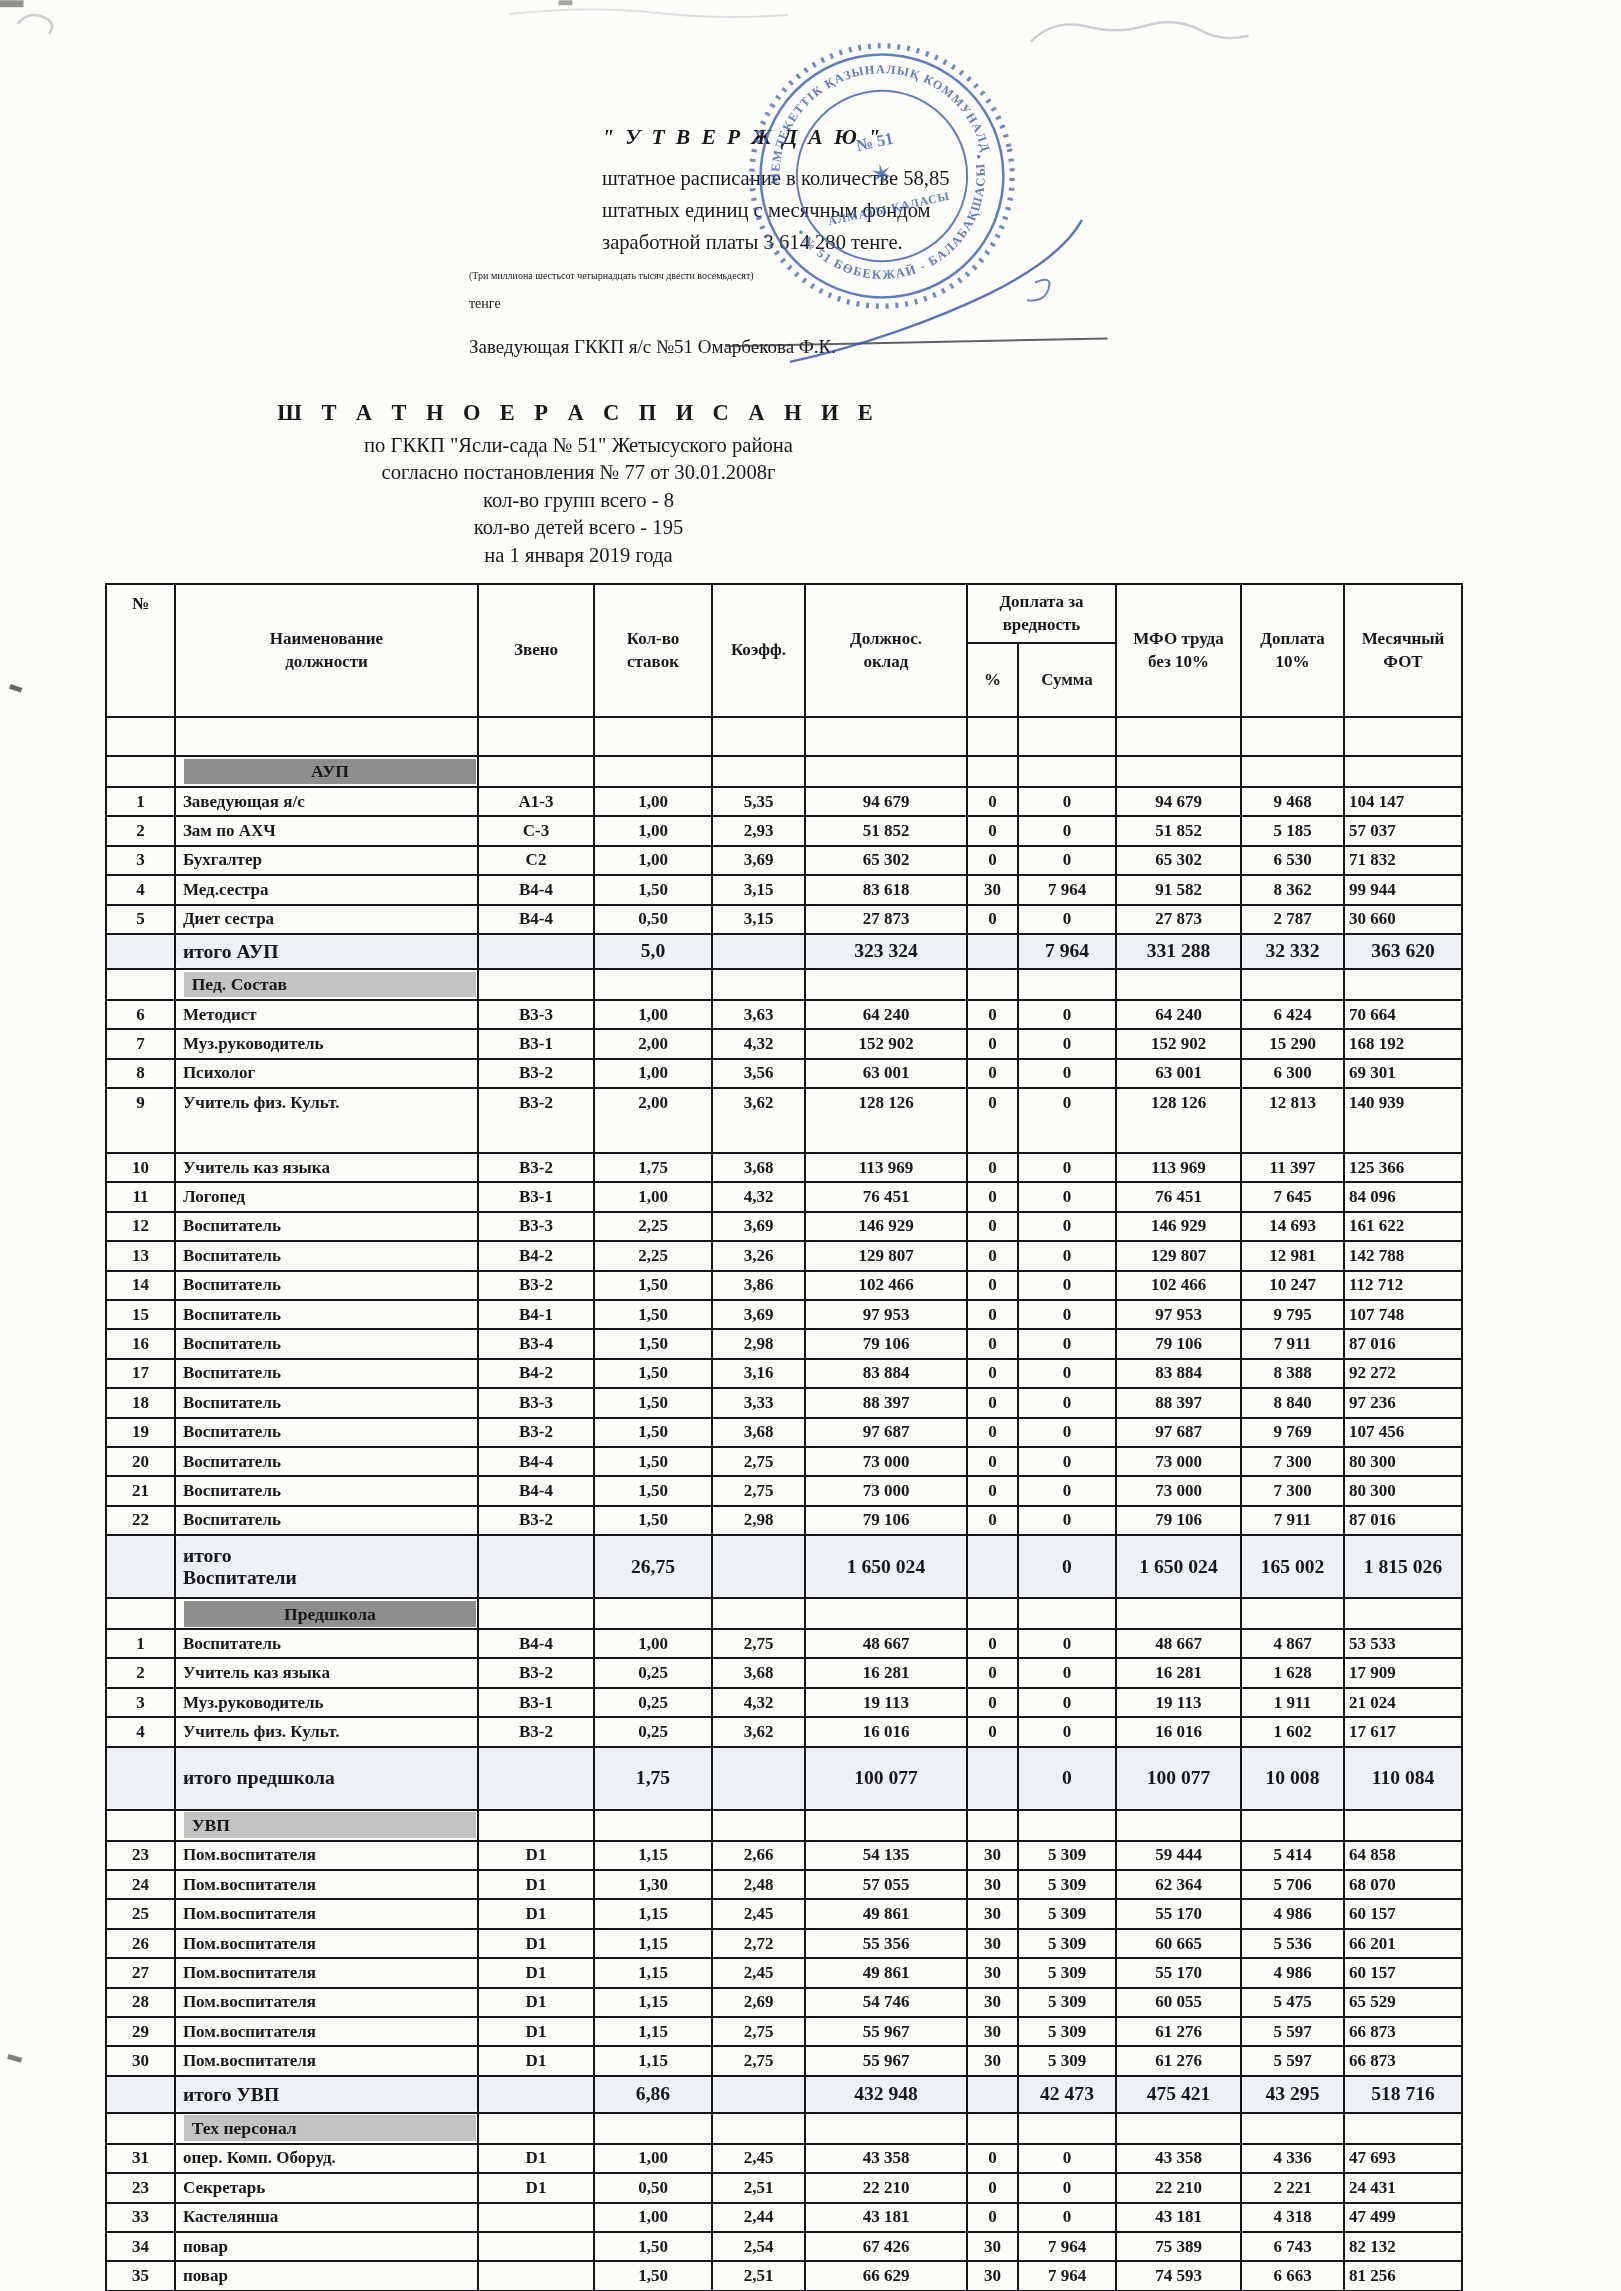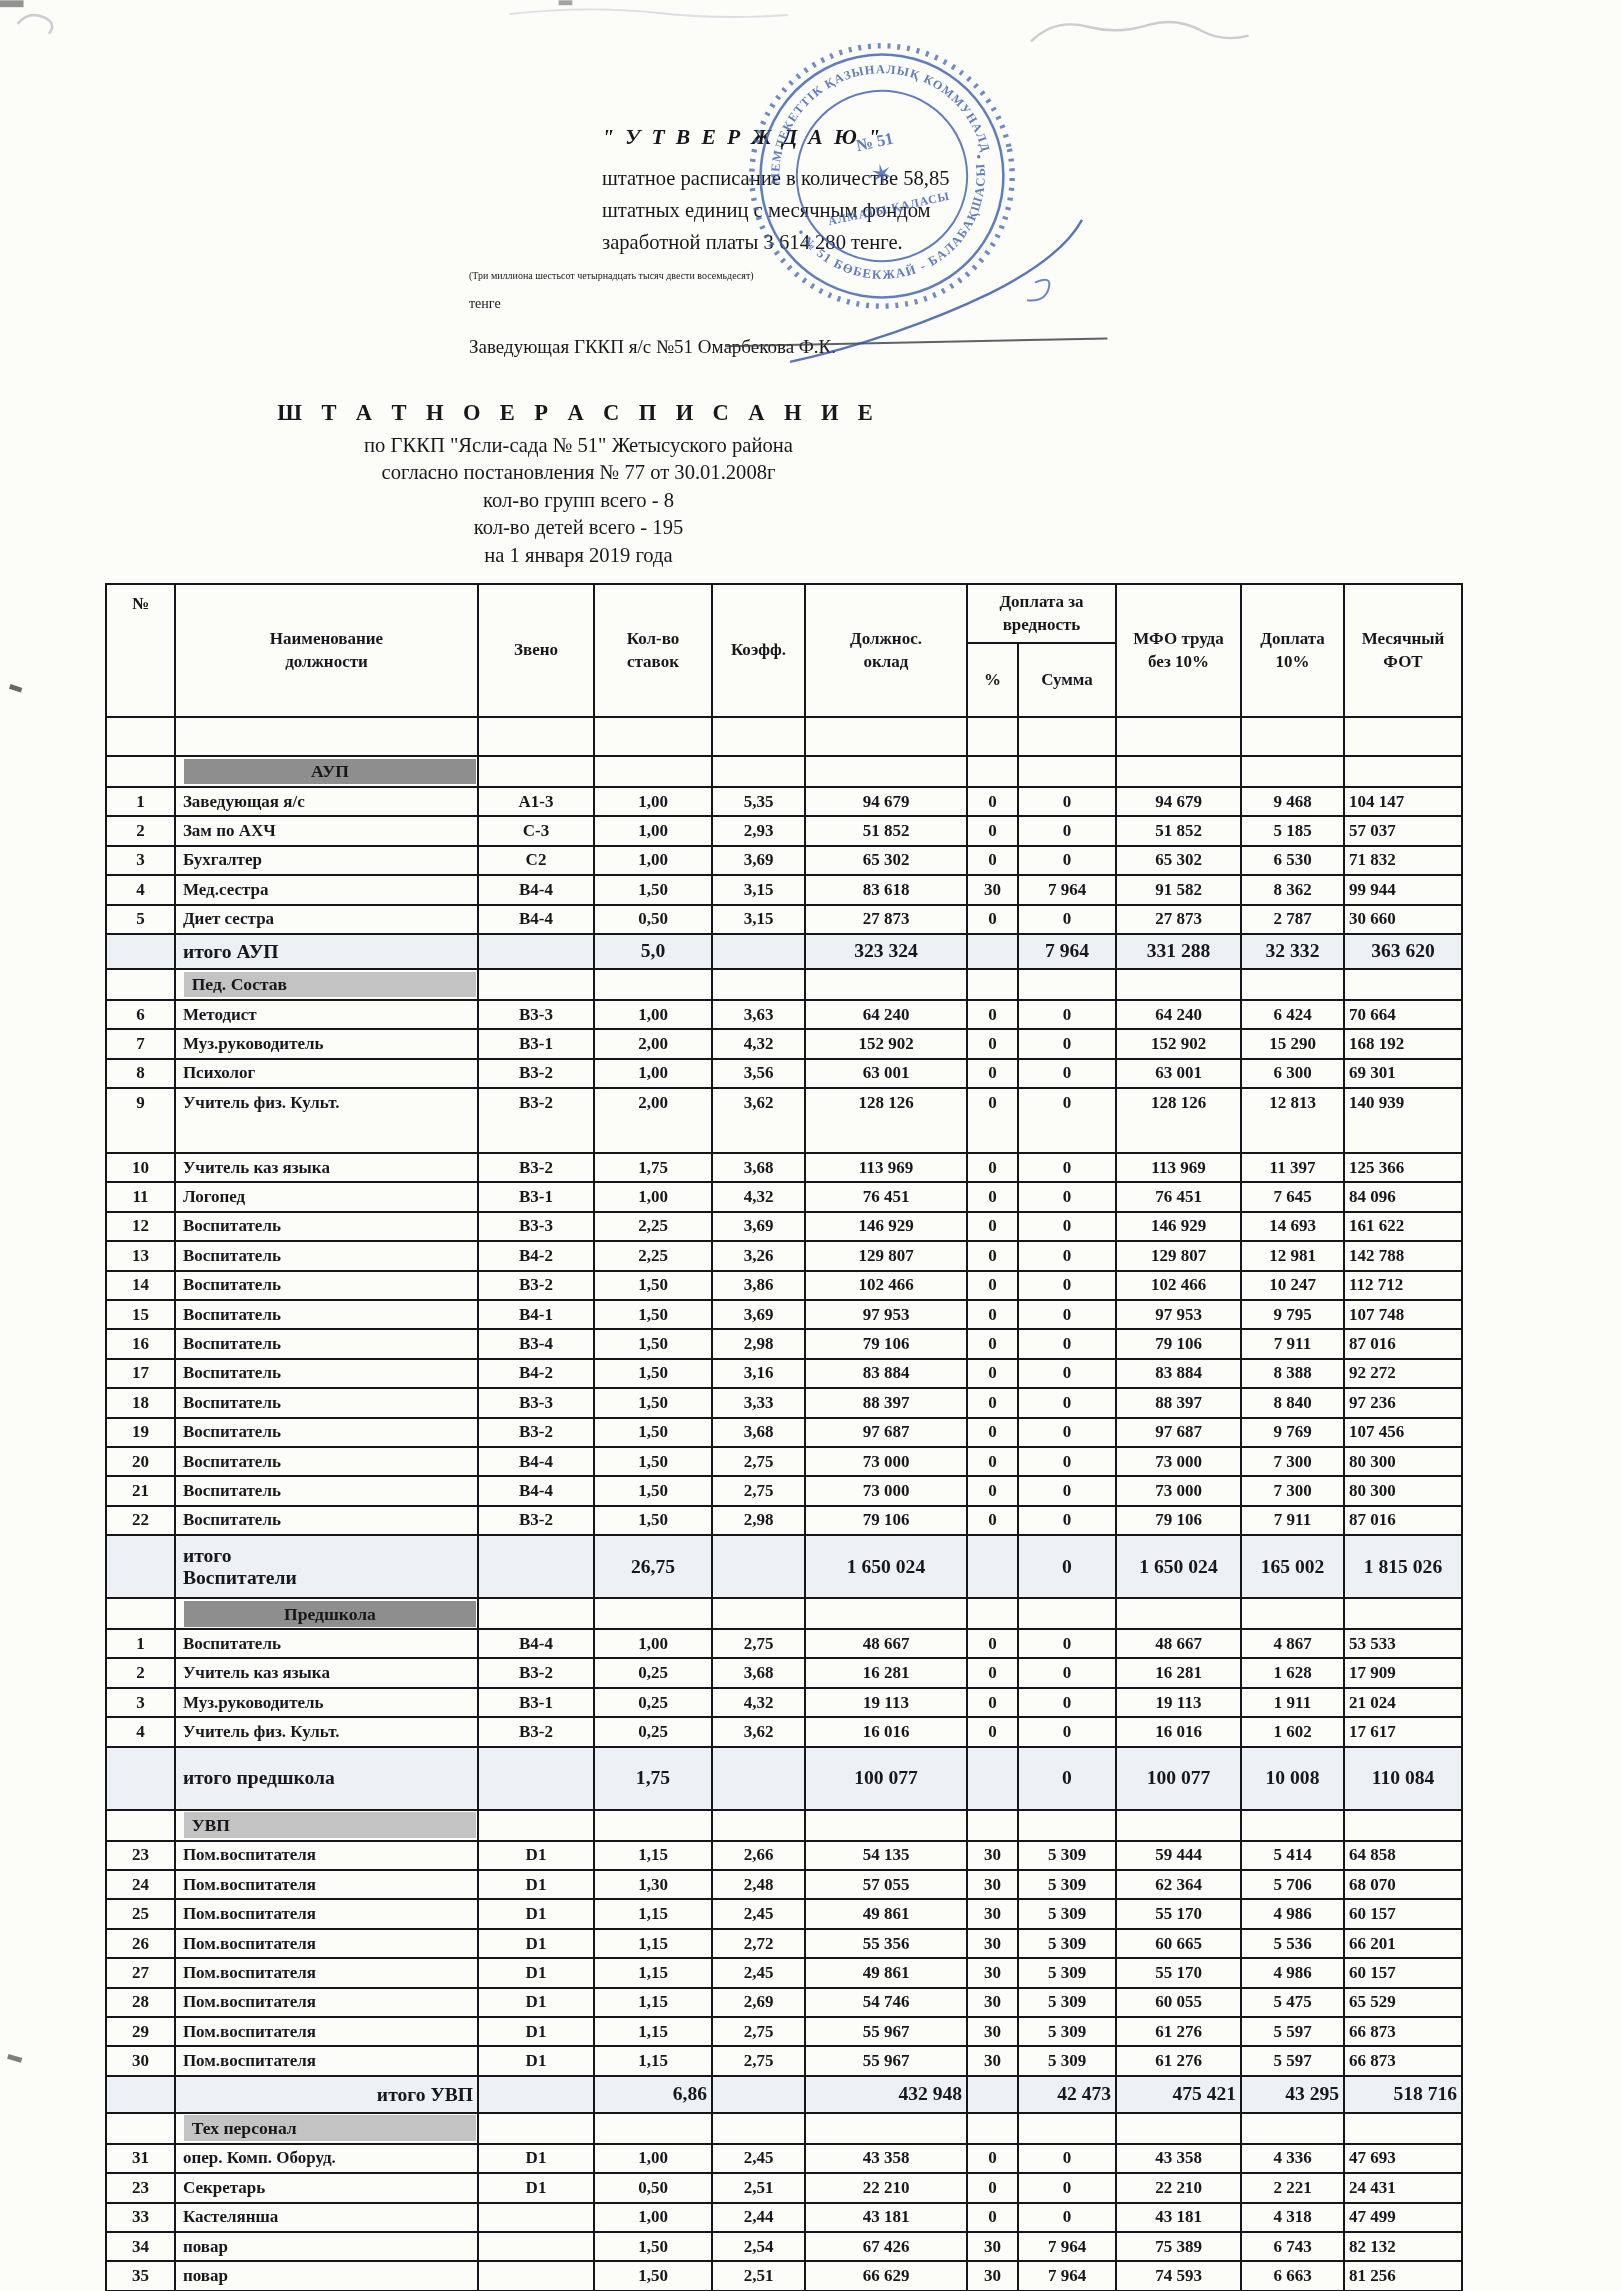--- a/index.html
+++ b/index.html
@@ -26,21 +26,21 @@
   .staff th{font-weight:bold;font-size:17px;text-align:center;vertical-align:middle;white-space:pre-line;line-height:1.35;}
   .staff thead tr.h1{height:59px;}
   .staff thead tr.h2{height:74px;}
   .staff th.th-num{vertical-align:top;padding-top:7.8px;}
   .staff tbody td{font-weight:bold;font-size:17px;vertical-align:middle;white-space:nowrap;}
   tr.row-data td{height:27.4px;}
   tr.row-spacer td{height:37px;}
   tr.row-section td{height:29px;padding:0;}
   tr.row-total td{height:33px;background:#edf0f4;font-size:19.6px;}
   tr.row-total.xtall td{height:61px;}
-  tr.row-total.t36 td{height:35px;text-align:right;}
+  tr.row-total.t36 td{height:35px;}
   tr.row-data.tall td{height:59px;vertical-align:top;padding-top:3.9px;}
   .c-num,.c-zveno,.c-stavok,.c-koeff,.c-oklad,.c-pct,.c-summa,.c-mfo,.c-dop{text-align:center;}
   .c-name{text-align:left;padding-left:6.9px !important;}
   .c-fot{text-align:left;padding-right:8.8px !important;}
   tr.row-total .c-fot{text-align:center;padding-right:3.9px !important;}
   tr.row-total .c-name{white-space:pre-line;line-height:1.1;border-radius:8px;}
   .sec{display:block;margin:1px 1px;padding:2.9px 7.8px 2px 7.8px;background:#c3c3c3;font-size:17.6px;font-weight:bold;}
   .sec.dark{background:#8e8e8e;}
   .sec.ctr{text-align:center;}
   

